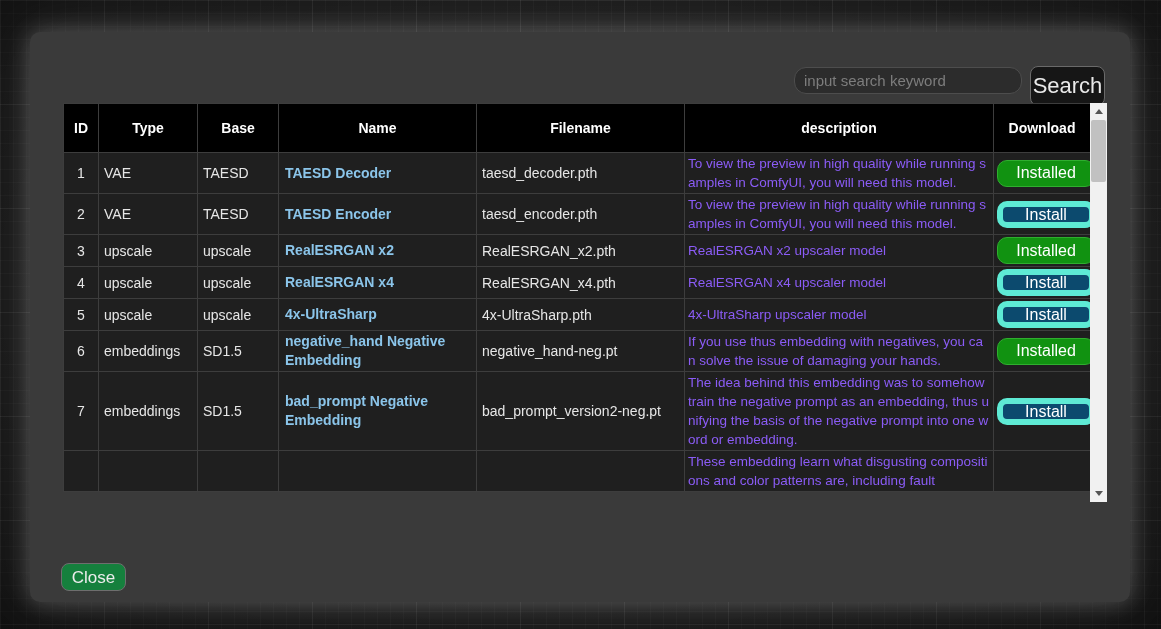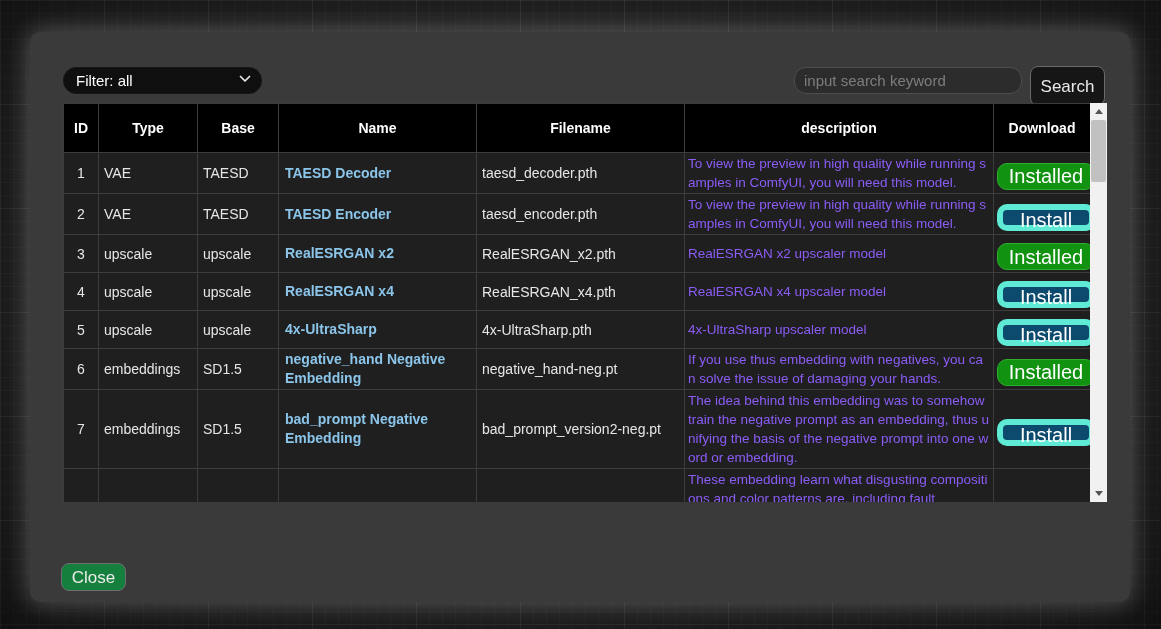--- a/index.html
+++ b/index.html
@@ -38,42 +38,42 @@
   input.search {
     position:absolute; left:764px; top:35px; width:228px; height:27px;
     background:#2c2c2c; border:1px solid #4d4d4d; border-radius:12px;
     color:#ddd; font-family:inherit; font-size:15px; padding:0 9px;
   }
   input.search::placeholder { color:#7d7d7d; }
   button { font-family:inherit; cursor:pointer; }
   .search-btn {
     position:absolute; left:1000px; top:34px; width:75px; height:40px;
     background:#161616; color:#e9e9e9; border:1px solid #6a6a6a; border-radius:8px;
-    font-size:17px; line-height:1;
+    font-size:22px; line-height:1;
   }
   
   .table-area { position:absolute; left:33px; top:71px; width:1046px; height:399px; display:flex; }
   .grid-clip { width:1027px; height:399px; overflow:hidden; }
   table { border-collapse:collapse; table-layout:fixed; width:1027px; background:#1f1f1f; }
   th {
     background:#000; color:#fff; font-size:14px; font-weight:bold;
     border:1px solid #3d3d3d; padding:16px 2px; height:21px; text-align:center;
     overflow:hidden; white-space:nowrap;
   }
   td {
     border:1px solid #3d3d3d; background:#1f1f1f; color:#e6e6e6;
     font-size:14px; padding:6px 5px; vertical-align:middle; overflow:hidden;
   }
   td.c-id   { text-align:center; }
   td.c-name { padding:1px 6px; line-height:19px; font-weight:bold; }
   td.c-desc { padding:1px 3px; font-size:13.5px; line-height:19px; word-break:break-all; color:#8b5cf6; }
   td.c-dl   { text-align:center; padding:2px 3px; }
   a.model-link { color:#8bc5ea; cursor:pointer; }
   .btn-install, .btn-installed {
-    width:98px; height:27px; border-radius:10px; font-size:20px; line-height:1; color:#fff;margin-top:6px;
+    width:98px; height:27px; border-radius:10px; font-size:16px; line-height:1; color:#fff;
   }
   .btn-install   { background:#0c4a6e; border:6px solid #5eead4; }
   .btn-installed { background:#119211; border:1px solid #2fae2f; }
   
   .sbar { width:17px; height:399px; background:#f1f1f1; position:relative; }
   .sbar .arrow { position:absolute; left:0; width:17px; height:17px; background:#f1f1f1; display:flex; align-items:center; justify-content:center; }
   .sbar .arrow.up   { top:0; }
   .sbar .arrow.down { bottom:0; }
   .tri-up   { width:0; height:0; border-left:4px solid transparent; border-right:4px solid transparent; border-bottom:5px solid #555; }
   .tri-down { width:0; height:0; border-left:4px solid transparent; border-right:4px solid transparent; border-top:5px solid #555; }
@@ -85,30 +85,20 @@
     font-size:17px; line-height:1;
   }
 </style>
 </head>
 <body>
 
 <div class="vignette"></div>
 
 <div class="modal">
 
-  <div class="select-wrap">
-    <select class="filter">
-      <option>Filter: all</option>
-    </select>
-    <span class="chev">
-      <svg width="12" height="8" viewBox="0 0 12 8">
-          <path d="M1.5 1.5 L6 6 L10.5 1.5" fill="none" stroke="#e8e8e8" stroke-width="1.7" stroke-linecap="round" stroke-linejoin="round"></path>
-        </svg>
-    </span>
-  </div>
 
   <input class="search" type="text" placeholder="input search keyword" style="">
   <button class="search-btn">Search</button>
 
   <div class="table-area">
     <div class="grid-clip">
       <table>
         <colgroup>
           <col style="width:35px">
             <col style="width:99px">

